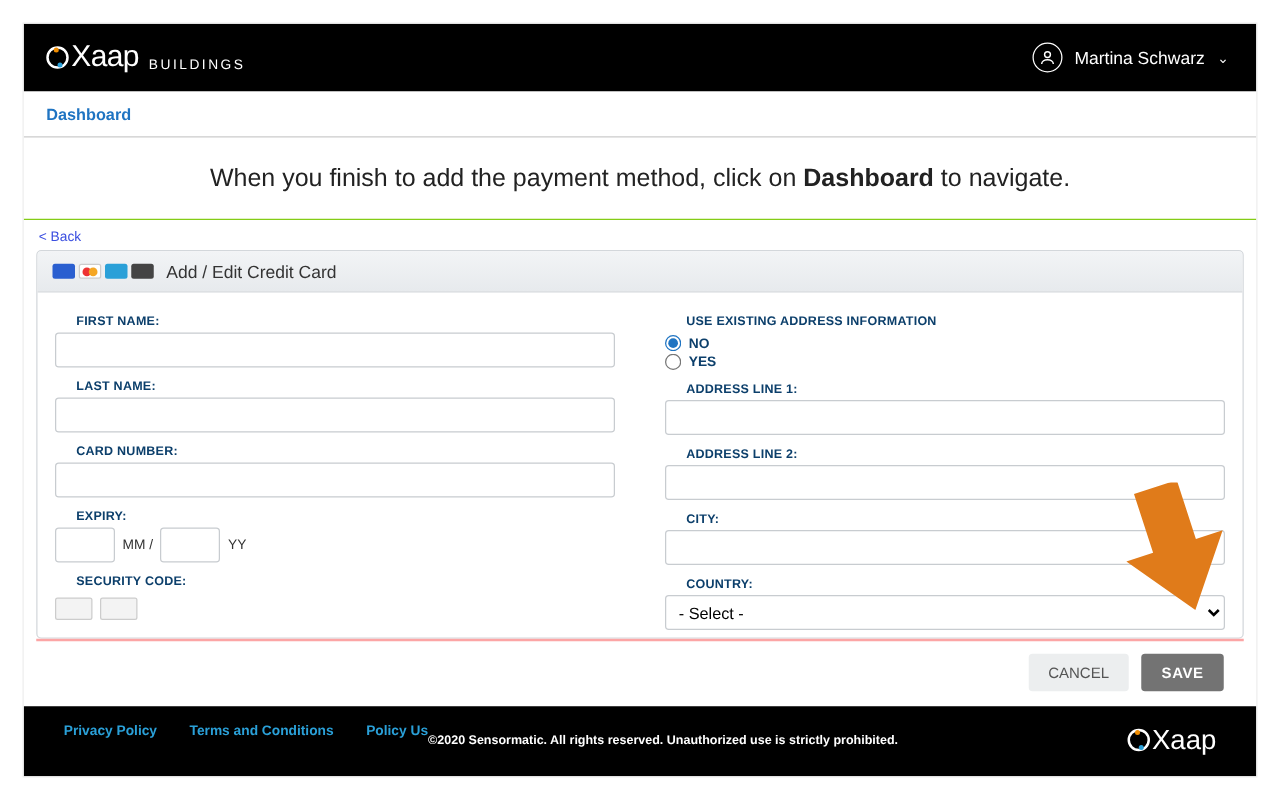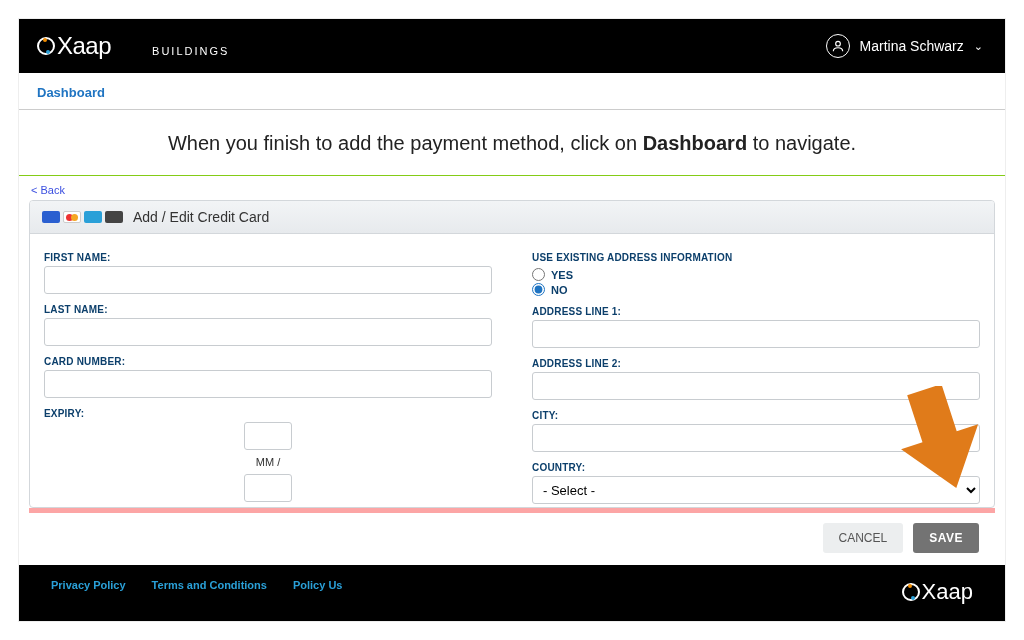--- a/index.html
+++ b/index.html
@@ -7,21 +7,21 @@
   .page { width: 1024px; height: 640px; position: relative; padding: 18px; border-radius: 13px; }
   .frame { width: 100%; height: 100%; border: 1px solid #eee; display: flex; flex-direction: column; overflow: hidden; }
 
   
   .topbar { background: #000; color: #fff; height: 54px; display: flex; align-items: center; justify-content: space-between; padding: 0 22px 0 18px; }
   .logo-group { display: flex; align-items: baseline; gap: 8px; }
   .logo-main { font-size: 24px; font-weight: 500; letter-spacing: -0.5px; display: flex; align-items: center; }
   .logo-ring { width: 18px; height: 18px; border-radius: 50%; border: 2px solid #fff; margin-right: 2px; display: inline-block; position: relative; }
   .logo-ring::before { content:""; position:absolute; width:4px; height:4px; background:#f08c00; border-radius:50%; top:-1px; left:4px; }
   .logo-ring::after { content:""; position:absolute; width:4px; height:4px; background:#2aa0d8; border-radius:50%; bottom:-1px; right:3px; }
-  .logo-sub { font-size: 11px; letter-spacing: 2px; font-weight: 400; margin-left: 33px; }
+  .logo-sub { font-size: 11px; letter-spacing: 2px; font-weight: 400; }
   .user-area { display: flex; align-items: center; gap: 10px; font-size: 14px; cursor: pointer; }
   .avatar-ring { width: 24px; height: 24px; border: 1.5px solid #fff; border-radius: 50%; display: flex; align-items: center; justify-content: center; }
   .avatar-ring svg { width: 14px; height: 14px; }
   .chevron { font-size: 11px; }
 
   
   .crumb-bar { border-bottom: 1px solid #ccc; padding: 10px 18px 8px; }
   .crumb-link { color: #1f74c2; font-size: 13px; font-weight: 600; text-decoration: none; cursor: pointer; }
 
   
@@ -38,34 +38,34 @@
   .cc.visa { background: linear-gradient(#2a5fd0,#2a5fd0); }
   .cc.mc { background: #fff; position: relative; border:1px solid #ccc;}
   .cc.mc::before{content:"";position:absolute;width:7px;height:7px;background:#e33;border-radius:50%;left:2px;top:1.5px;}
   .cc.mc::after{content:"";position:absolute;width:7px;height:7px;background:#f5a623;border-radius:50%;right:2px;top:1.5px;}
   .cc.amex { background: #2aa0d8; }
   .cc.dark { background: #444; }
   .panel-title { font-size: 14px; color: #333; }
 
   .panel-body { flex:1; padding: 14px 14px 4px; display: grid; grid-template-columns: 1fr 1fr; column-gap: 40px; overflow: hidden; }
   .col { display: flex; flex-direction: column; }
-  .fld-label { font-size: 10px; font-weight: 700; color: #0c3f6b; letter-spacing: 0.2px; margin-top: 10px; margin-bottom: 3px; text-transform: uppercase; }
+  .fld-label { font-size: 10px; font-weight: 700; color: #0c3f6b; letter-spacing: 0.2px; margin-top: 10px; margin-bottom: 3px; text-transform: uppercase; margin-left: 17px; }
   .fld-label:first-child { margin-top: 4px; }
   .txt { width: 100%; height: 28px; border: 1px solid #c8ccd0; border-radius: 3px; padding: 0 8px; font-size: 13px; }
   .txt.short { width: 48px; display: inline-block; }
-  .expiry-row { display: flex; align-items: center; gap: 6px; font-size: 11px; color: #333; flex-direction: column; }
+  .expiry-row { display: flex; align-items: center; gap: 6px; font-size: 11px; color: #333; }
   .radio-row { display: flex; align-items: center; gap: 6px; margin-top: 2px; font-size: 11px; font-weight: 700; color: #0c3f6b; }
   .radio-row input { accent-color: #1f74c2; }
   .country-select { width:100%; height:28px; border:1px solid #c8ccd0; border-radius:3px; font-size:13px; padding:0 6px; background:#fff; }
 
   .sec-row { display:flex; gap:6px; margin-top:4px; }
   .sec-card { width:30px; height:18px; border:1px solid #ccc; border-radius:2px; background:#f3f3f3; }
 
   
-  .action-bar { border-top: 5px solid #fca5a5; padding: 10px 16px 12px; display: flex; justify-content: flex-end; gap: 10px; background:#fff; }
+  .action-bar { border-top: 2px solid #fca5a5; padding: 10px 16px 12px; display: flex; justify-content: flex-end; gap: 10px; background:#fff; }
   .btn { font-size: 12px; padding: 8px 16px; border-radius: 3px; border: none; cursor: pointer; }
   .btn-cancel { background: #eceeef; color: #555; }
   .btn-save { background: #737373; color: #fff; font-weight: 600; letter-spacing: 0.5px; }
 
   
   .footer { background: #000; color: #fff; padding: 14px 32px 16px; display: flex; justify-content: space-between; align-items: flex-start; }
   .foot-links { display: flex; gap: 26px; font-size: 11px; font-weight: 600; }
   .foot-links a { color: #2aa0d8; text-decoration: none; cursor: pointer; }
   .copyright { font-size: 10px; color: #fff; margin-top: 8px; font-weight: 600; }
   .foot-left { display:flex; }
@@ -145,26 +145,26 @@
             <div class="fld-label">SECURITY CODE:</div>
             <div class="sec-row">
               <span class="sec-card"></span>
               <span class="sec-card"></span>
             </div>
           </div>
 
           <div class="col">
             <div class="fld-label">USE EXISTING ADDRESS INFORMATION</div>
             <label class="radio-row">
+              <input type="radio" name="ue" checked="" style="">
+              <span>NO</span>
+            </label>
+            <label class="radio-row">
               <input type="radio" name="ue" style="">
               <span>YES</span>
-            </label>
-            <label class="radio-row">
-              <input type="radio" name="ue" checked="" style="">
-              <span>NO</span>
             </label>
 
             <div class="fld-label">ADDRESS LINE 1:</div>
             <input class="txt" value="" style="">
 
             <div class="fld-label">ADDRESS LINE 2:</div>
             <input class="txt" value="" style="">
 
             <div class="fld-label">CITY:</div>
             <input class="txt" value="" style="">
@@ -183,20 +183,21 @@
       </div>
     </div>
 
     <div class="footer">
       <div class="foot-left">
         <div class="foot-links">
           <a>Privacy Policy</a>
           <a>Terms and Conditions</a>
           <a>Policy Us</a>
         </div>
+        <div class="copyright">©2020 Sensormatic. All rights reserved. Unauthorized use is strictly prohibited.</div>
       </div>
       <div class="foot-logo">
         <span class="logo-ring"></span>
         <span>Xaap</span>
       </div>
     </div>
 
   </div>
 
   <svg class="big-arrow" viewBox="0 0 100 120">

